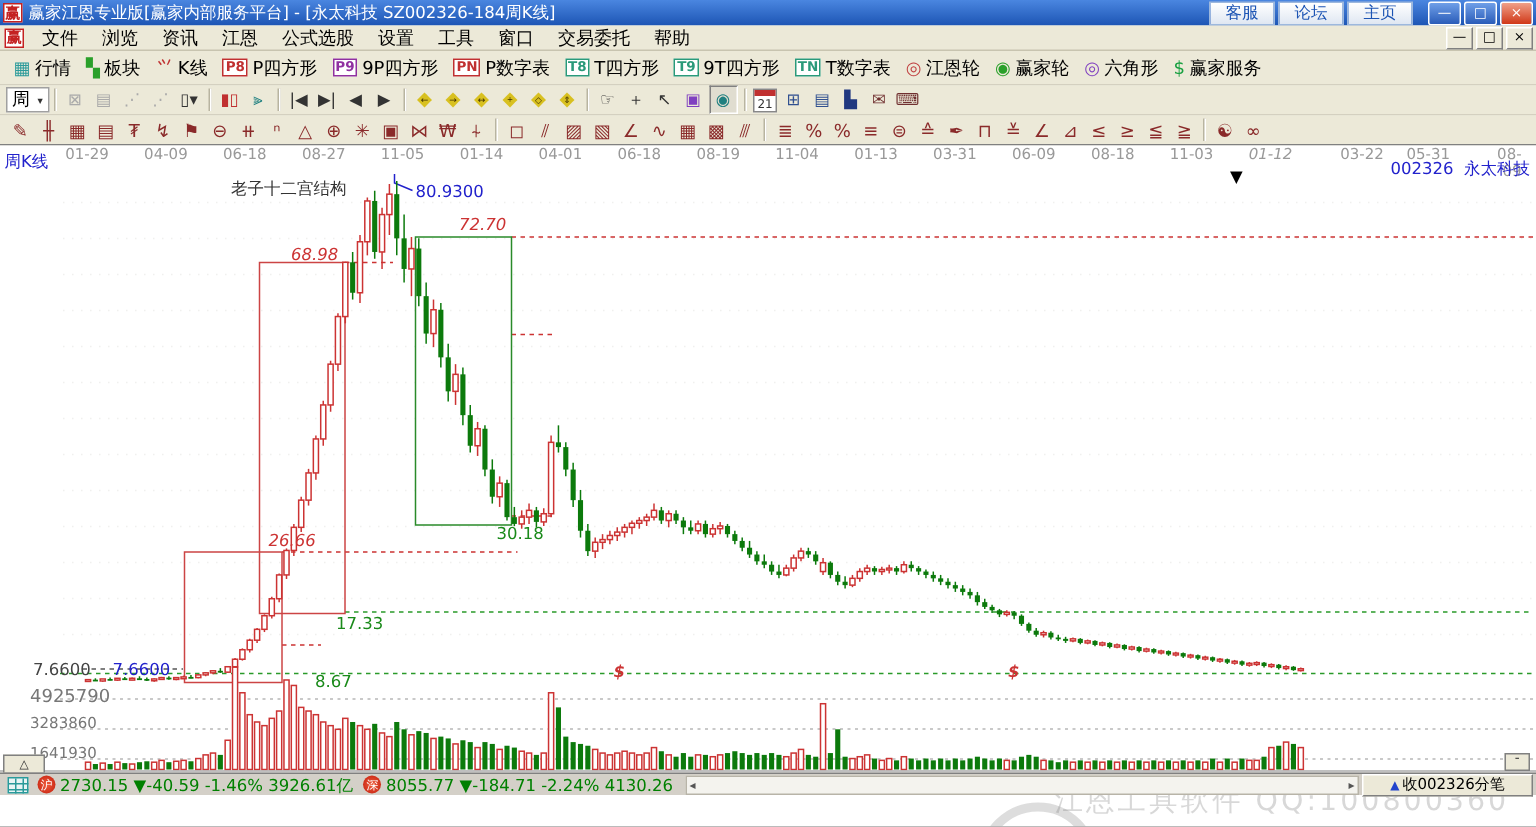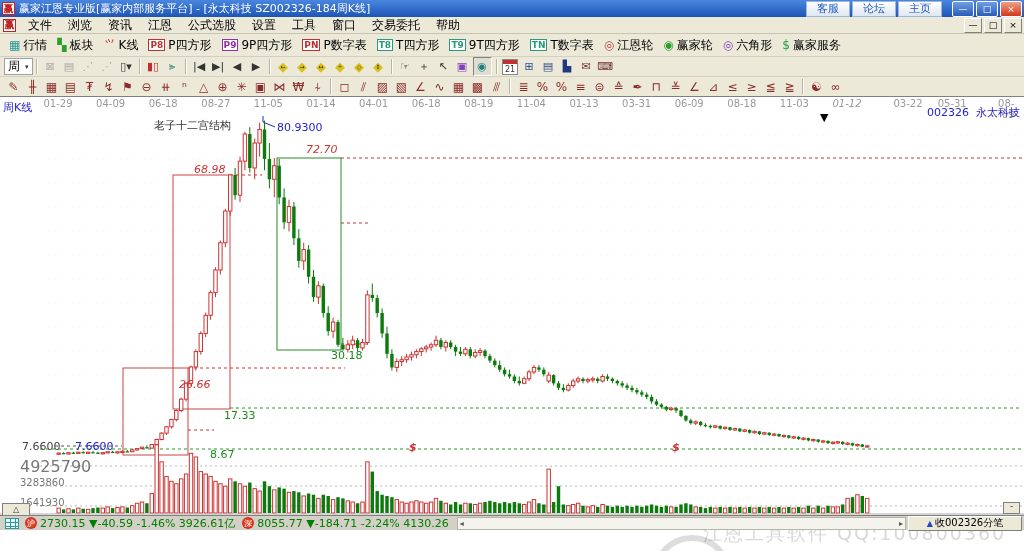--- a/index.html
+++ b/index.html
@@ -823,31 +823,31 @@
     <div class="ann c-blue" style="left:3px;top:3px">周K线</div>
     <div class="ann c-black" style="left:154px;top:21px;color:#333">老子十二宫结构</div>
     <div class="ann c-blue" style="right:4px;top:8px;font-weight:normal">
       <span>002326</span>&nbsp;&nbsp;<span>永太科技</span>
     </div>
     <div id="ann-layer">
         <div class="ann c-blue" style="left: 277px; top: 24px;">80.9300</div>
         <div class="ann c-red" style="left: 306px; top: 46px;">72.70</div>
         <div class="ann c-red" style="left: 194px; top: 66px;">68.98</div>
         <div class="ann c-green" style="left: 331px; top: 252px;">30.18</div>
-        <div class="ann c-red" style="left: 179px; top: 257px; margin-top: 24px;">26.66</div>
+        <div class="ann c-red" style="left: 179px; top: 257px;">26.66</div>
         <div class="ann c-green" style="left: 224px; top: 312px;">17.33</div>
         <div class="ann c-green" style="left: 184px; top: 351px; margin-left: 26px;">8.67</div>
         <div class="ann c-blue" style="left: 75px; top: 343px;">7.6600</div>
         <div class="ann c-dark" style="left: 22px; top: 343px;">7.6600</div>
         <div class="ann c-red" style="left: 409px; top: 344px; font-weight: bold;">$</div>
         <div class="ann c-red" style="left: 672px; top: 344px; font-weight: bold;">$</div>
         <div class="ann c-black" style="left: 820px; top: 14px;">▼</div>
       </div>
     <div id="vol-axis">
-        <div class="ann c-gray" style="left: 20px; top: 360px; font-size: 16px;">4925790</div>
+        <div class="ann c-gray" style="left: 20px; top: 360px; font-size: 12px;">4925790</div>
         <div class="ann c-gray" style="left: 20px; top: 380px; font-size: 10px;">3283860</div>
         <div class="ann c-gray" style="left: 20px; top: 400px; font-size: 10px;">1641930</div>
       </div>
     <div class="wm wm-qq">江恩工具软件  QQ:100800360</div>
     <div class="wm wm-logo">
       
     </div>
     <div class="wm wm-brand">赢家聊吧</div>
 
     <div class="corner-btn">△</div>

